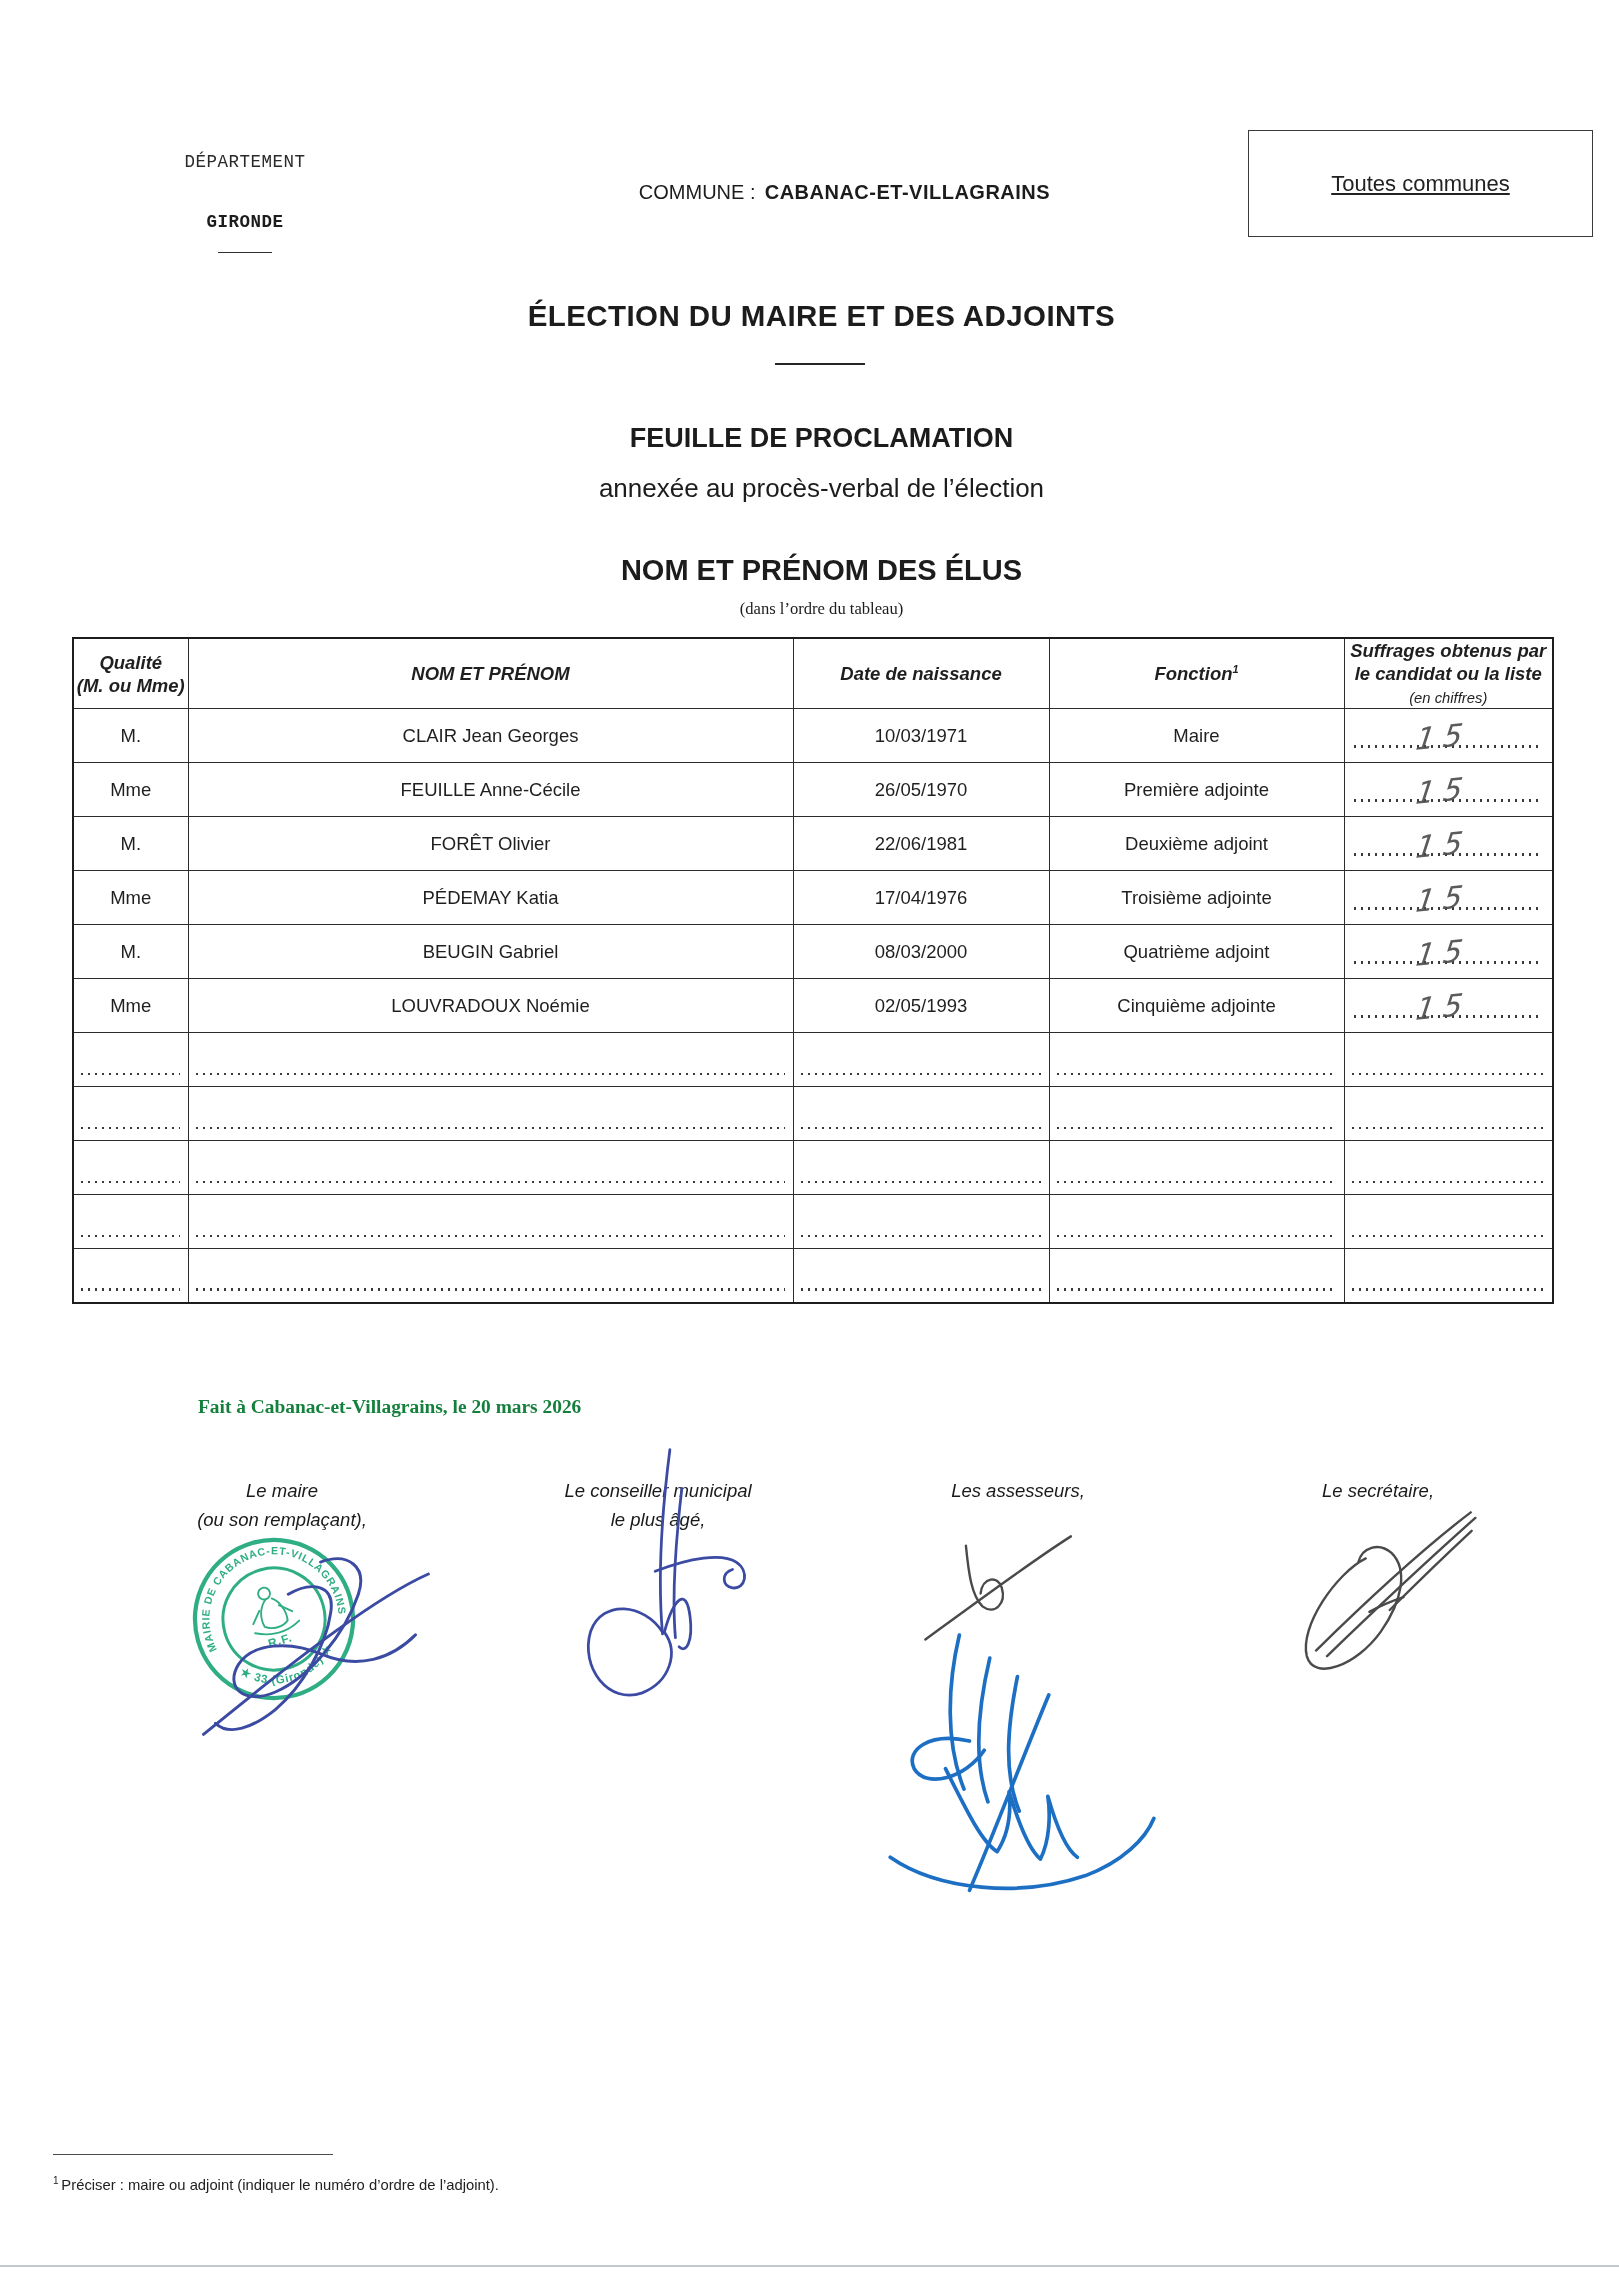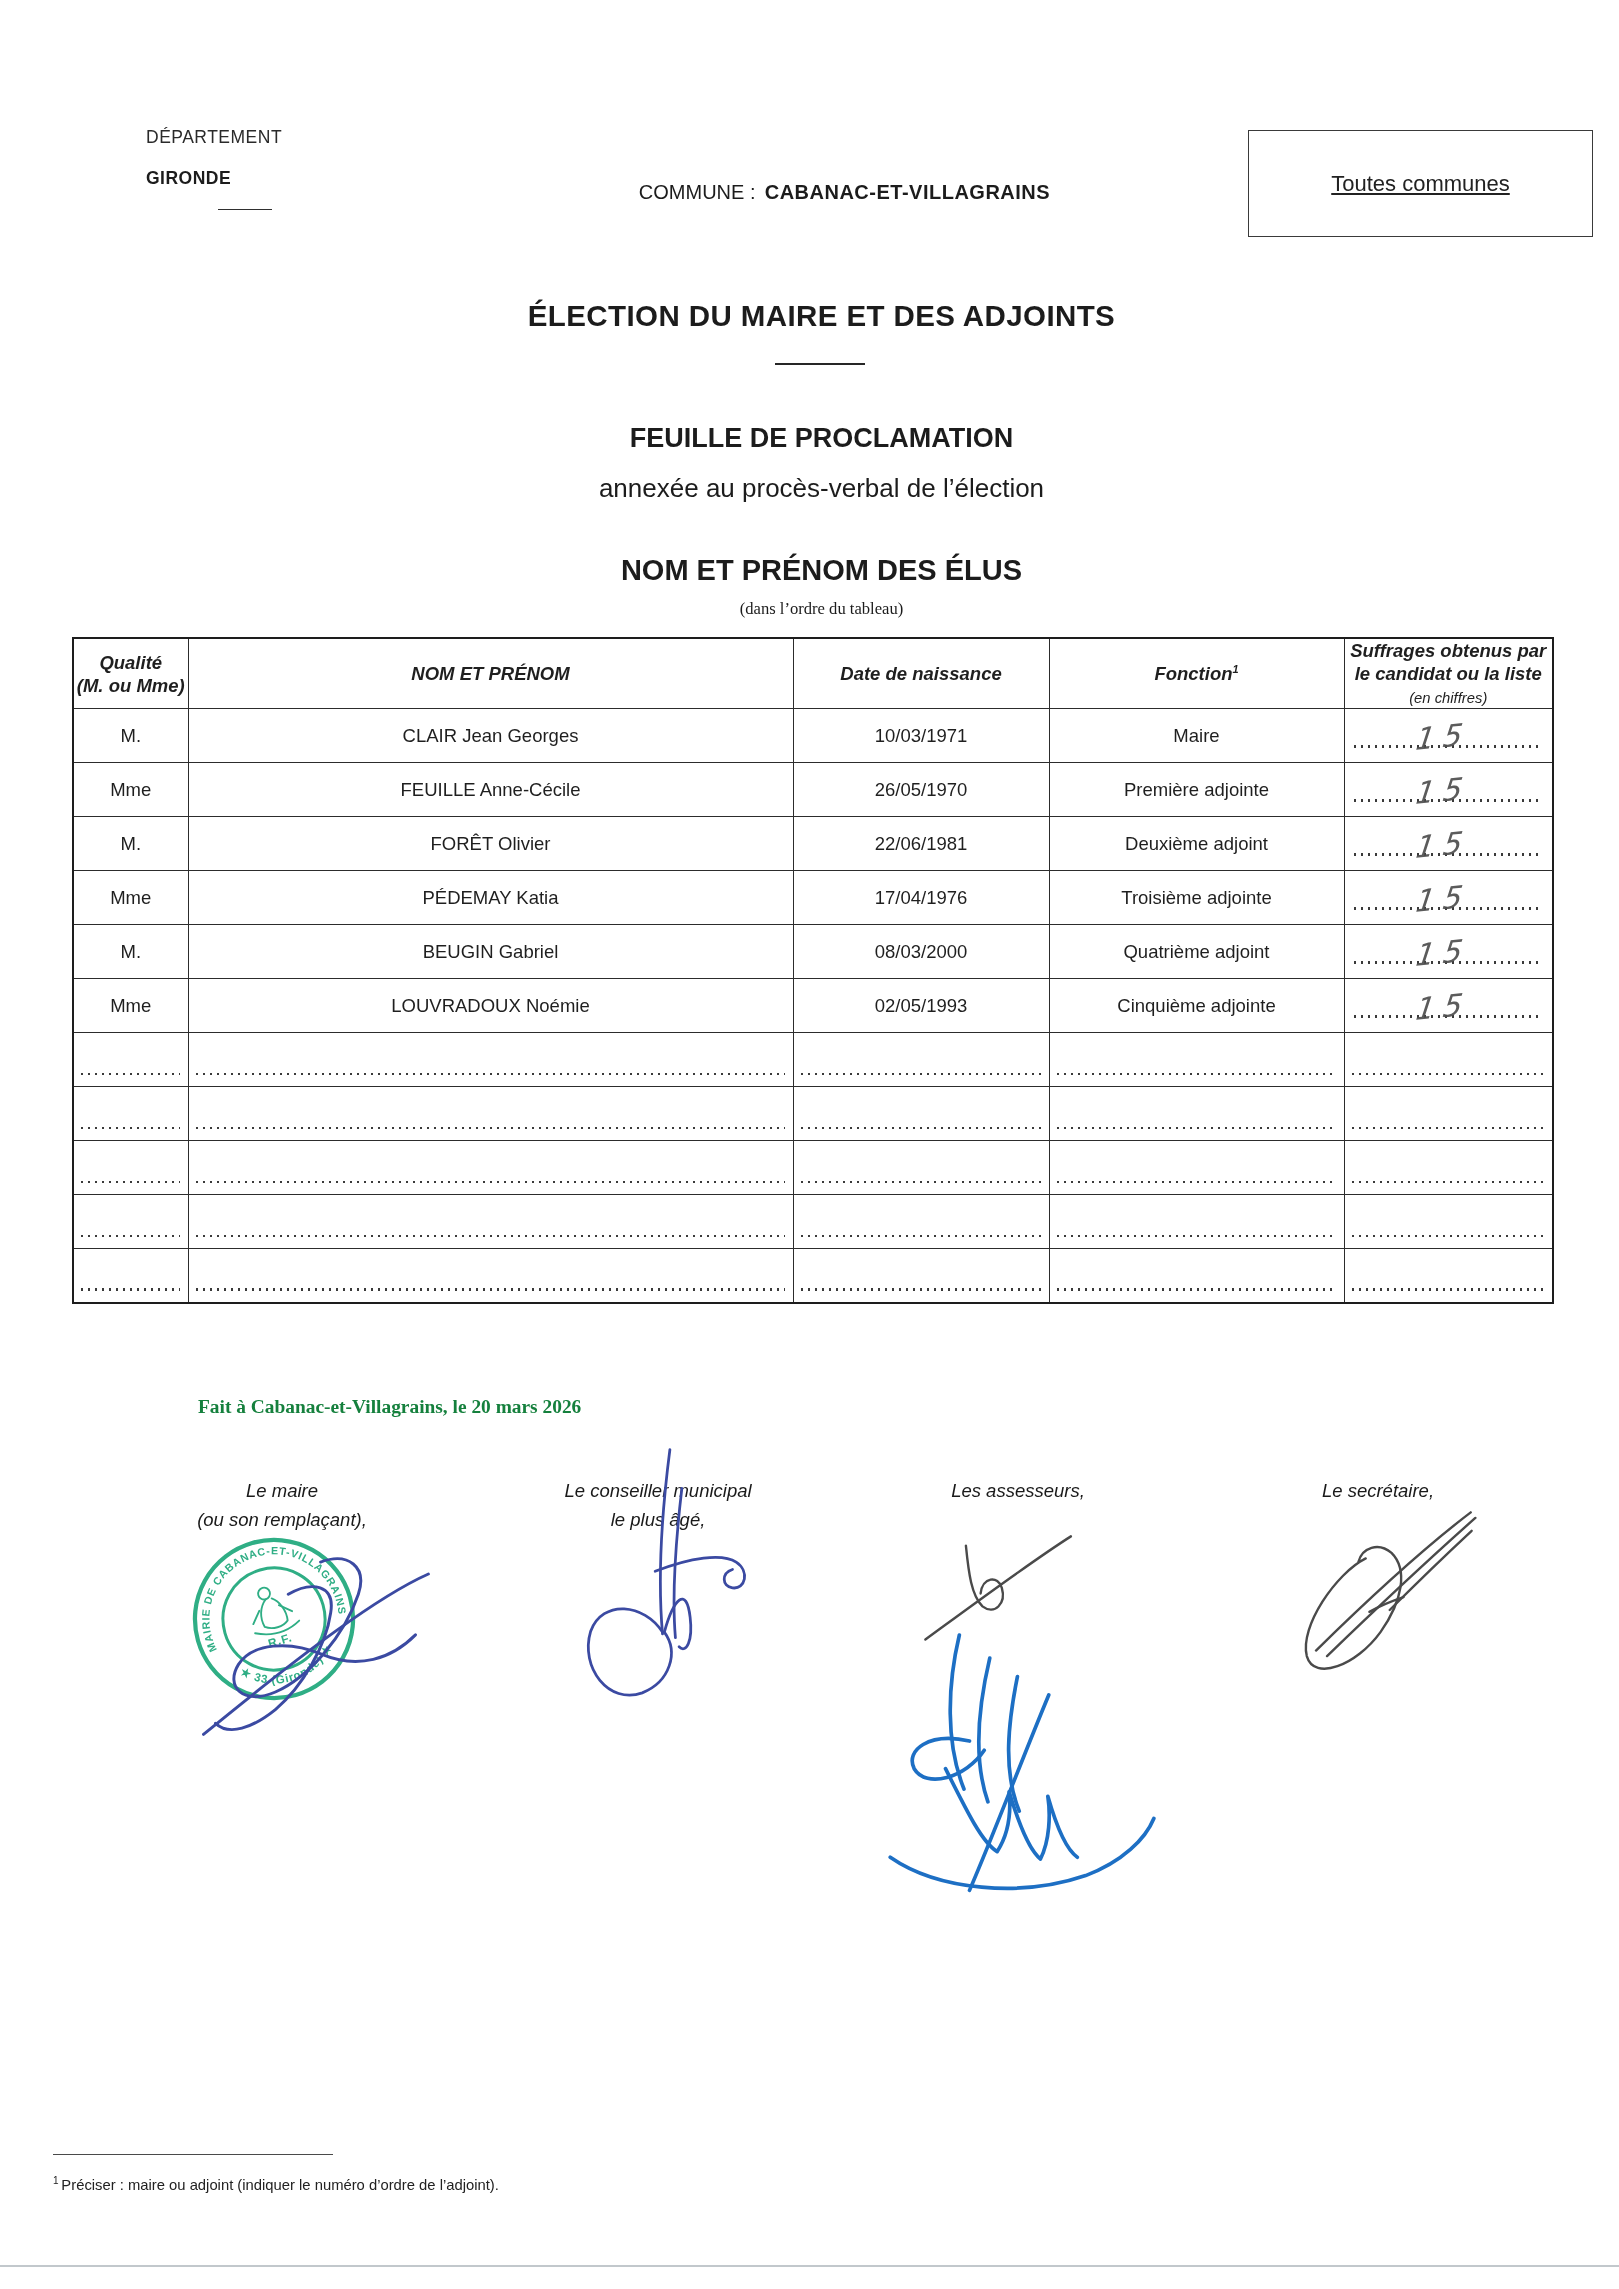--- a/index.html
+++ b/index.html
@@ -3,23 +3,23 @@
 <meta charset="utf-8">
 <style>
   html,body{margin:0;padding:0;background:#e8e8e8;}
   .page{
     position:relative; width:1620px; height:2290px; background:#ffffff;
     font-family:"Liberation Sans", sans-serif; color:#1c1c1c; overflow:hidden;
     margin:0 auto;
   }
   .abs{position:absolute;}
   
-  .dept-block{left:146px; top:127px; width:198px; text-align:left;}
+  .dept-block{left:146px; top:152px; width:198px; text-align:center;font-family:Liberation Mono, monospace;}
   .dept-label{font-size:17.5px; letter-spacing:0.5px; color:#2a2a2a;}
-  .dept-name{font-size:17.5px; font-weight:bold; margin-top:20px; letter-spacing:0.5px;}
+  .dept-name{font-size:17.5px; font-weight:bold; margin-top:40px; letter-spacing:0.5px;}
   .dept-rule{width:54px; height:0; border-top:1.8px solid #2f2f2f; margin:20px auto 0;}
   .commune-line{left:369px; top:181px; width:951px; text-align:center; font-size:20px; white-space:nowrap;}
   .commune-line b{margin-left:9.2px; letter-spacing:0.5px;}
   .badge-box{
     left:1248px; top:130px; width:343px; height:105px;
     border:1.8px solid #3a3a3a; display:flex; align-items:center; justify-content:center;
     font-size:22px; color:#222;text-decoration:underline;
   }
   
   .t-center{left:0; width:1643px; text-align:center;}

